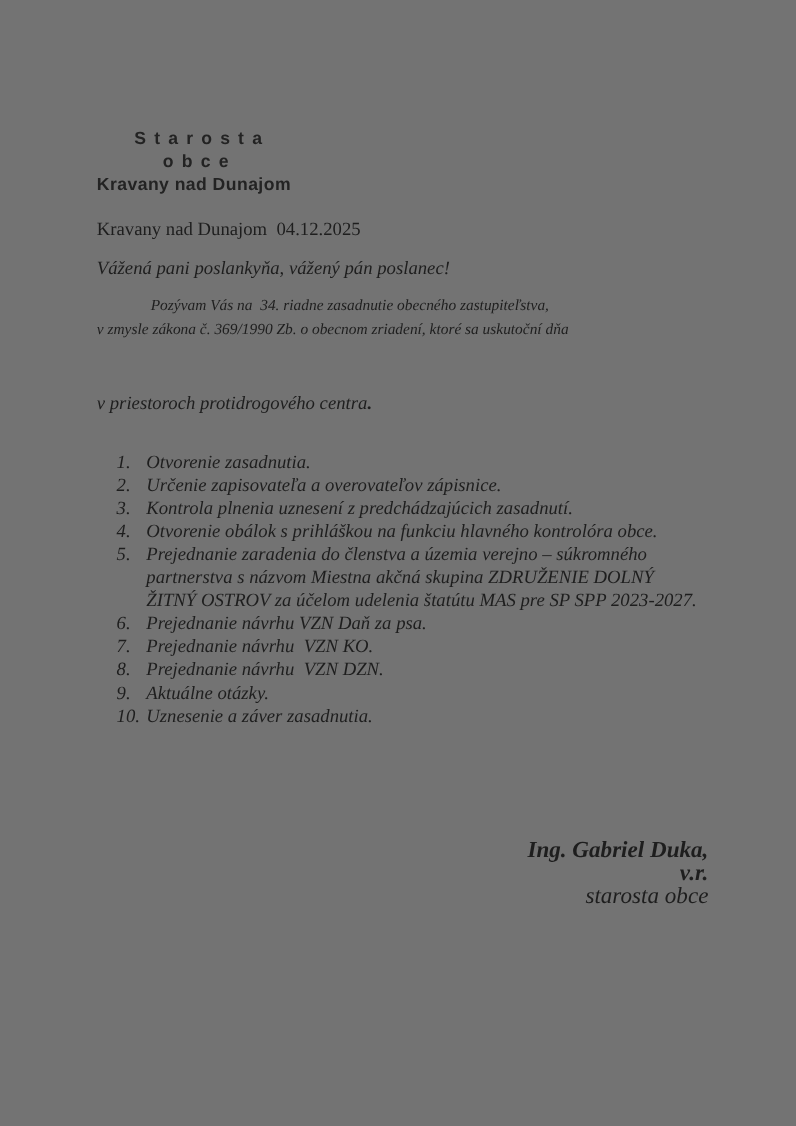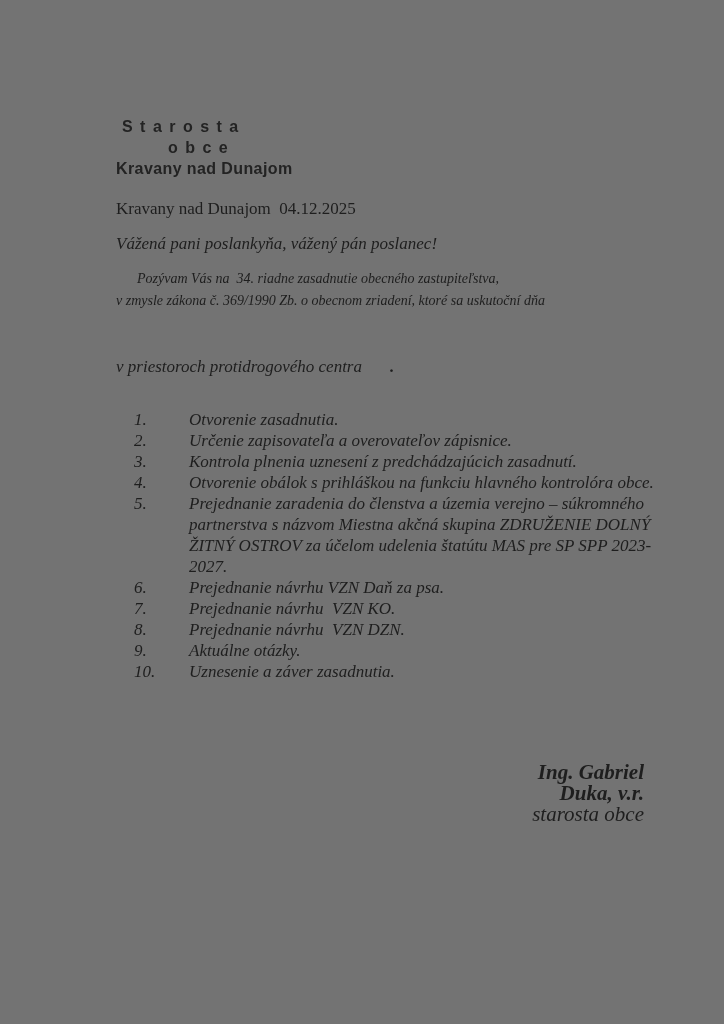--- a/index.html
+++ b/index.html
@@ -8,41 +8,41 @@
     background: #ffffff;
   }
   body {
     width: 724px;
     height: 1024px;
     position: relative;
     font-family: "Liberation Serif", serif;
     color: #1e1e1e;
     overflow: hidden;
   }
-  [data-bind] { white-space: pre-wrap; margin-left: 28px; }
+  [data-bind] { white-space: pre-wrap; }
 
   .page {
     position: absolute;
     inset: 0;
     background: #737373;
   }
 
   
   .letterhead {
     position: absolute;
     left: 88px;
     top: 116px;
     font-family: "Liberation Sans", sans-serif;
     font-weight: bold;
     font-size: 16px;
     line-height: 21px;
     color: #232323;
   }
   .letterhead .lh1 { margin-left: 34px; letter-spacing: 1.5px; }
-  .letterhead .lh2 { margin-left: 80px; letter-spacing: 1.5px; }
+  .letterhead .lh2 { margin-left: 60px; letter-spacing: 1.5px; }
   .letterhead .lh3 { letter-spacing: 0.4px; }
 
   
   .dateline {
     position: absolute;
     left: 88px;
     top: 199px;
     font-size: 17px;
   }
 

